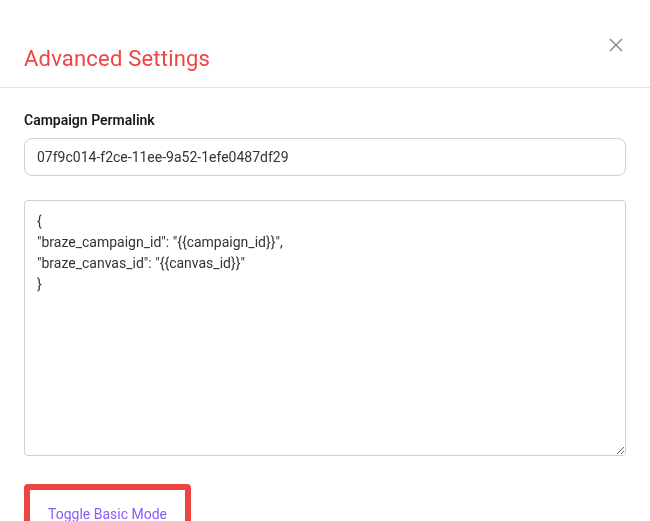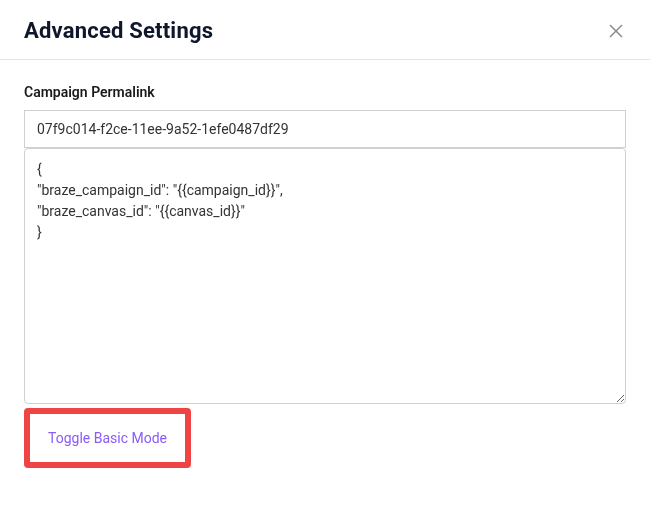--- a/index.html
+++ b/index.html
@@ -16,60 +16,62 @@
     }
     .modal-header {
       display: flex;
       align-items: center;
       justify-content: space-between;
       padding: 18px 24px 16px 24px;
       border-bottom: 1px solid #e5e5e5;
     }
     .modal-title {
       font-size: 22px;
-      font-weight: 700;
-      color: #0f172a;
+      font-weight: 400;
+      color: #ef4444;
       letter-spacing: 0.2px;
+      margin-top: 28px;
     }
     .close-btn {
       width: 20px;
       height: 20px;
       display: flex;
       align-items: center;
       justify-content: center;
       cursor: pointer;
       color: #8a8a8a;
       background: transparent;
       border: none;
     }
     .close-btn svg {
       width: 14px;
       height: 14px;
     }
     .modal-body {
       padding: 24px;
     }
     .field-group {
+      margin-bottom: 24px;
     }
     .field-label {
       display: block;
       font-size: 14px;
       font-weight: 600;
       color: #1a1a1a;
       margin-bottom: 10px;
     }
     .text-input {
       width: 100%;
       padding: 10px 12px;
       font-size: 14px;
       font-family: inherit;
       color: #333;
       background: #ffffff;
       border: 1px solid #d0d0d0;
-      border-radius: 0;
+      border-radius: 8px;
       outline: none;
     }
     .textarea-input {
       width: 100%;
       height: 256px;
       padding: 10px 12px;
       font-size: 14px;
       font-family: inherit;
       color: #333;
       background: #ffffff;

